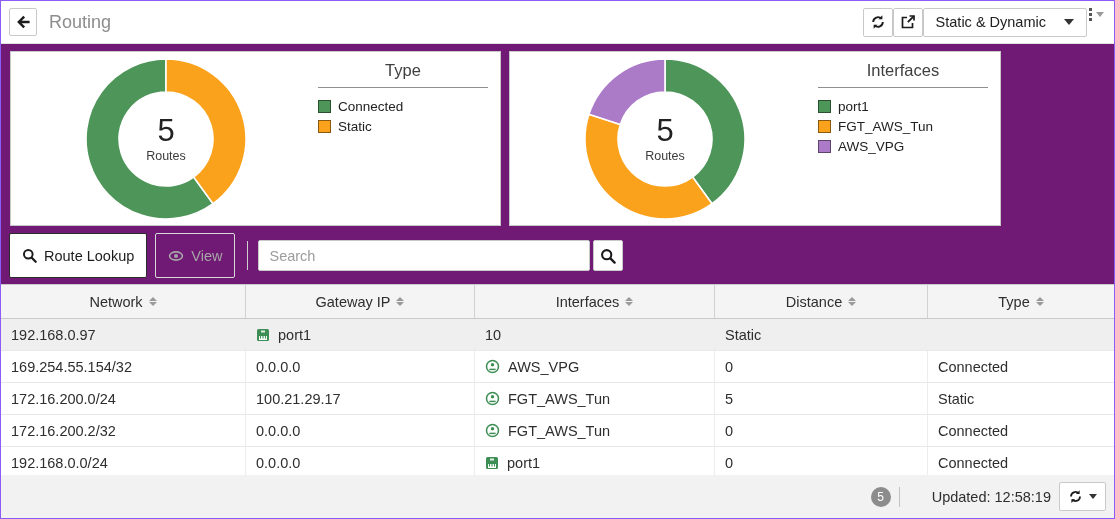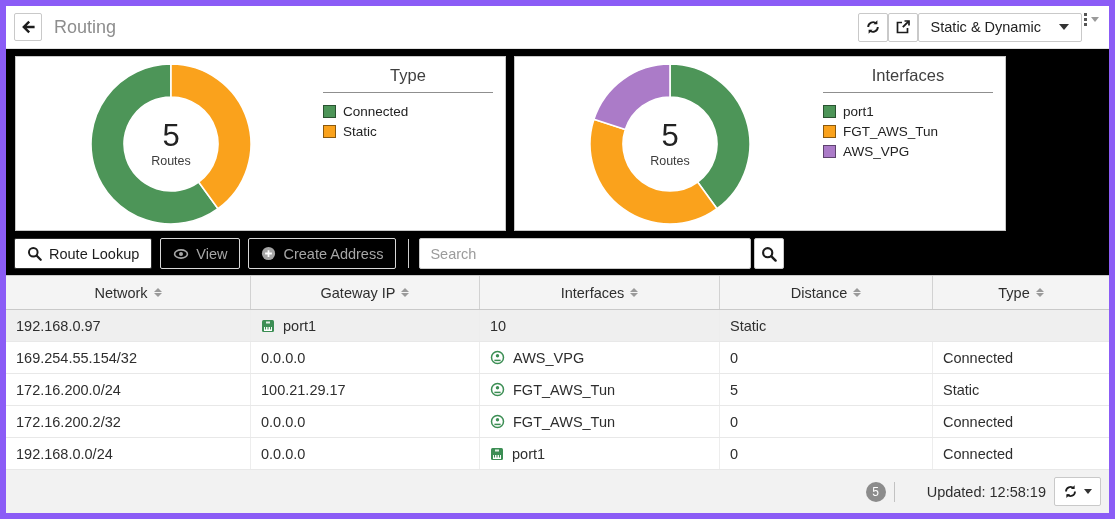--- a/index.html
+++ b/index.html
@@ -1,20 +1,20 @@
 <!DOCTYPE html>
 <html><head>
 <meta charset="utf-8">
 <style>
   * { box-sizing: border-box; margin: 0; padding: 0; }
   html,body { background:#e8e8e8; }
   body { font-family: "Liberation Sans", sans-serif; color:#333; }
   .page {
     position: relative; width: 1115px; height: 519px;
-    background:#000000; border:6px solid #8b5cf6; overflow:hidden;
+    background:#701a75; border:1px solid #8b5cf6; overflow:hidden;
   }
 
   
   .hdr {
     height:43px; background:#fff; border-bottom:1px solid #e2e2e2;
     display:flex; align-items:center; padding:0 8px;
   }
   .back-btn {
     width:28px; height:28px; border:1px solid #c9c9c9; background:#fff;
     display:flex; align-items:center; justify-content:center; cursor:pointer; border-radius:2px;
@@ -52,21 +52,21 @@
     font-size:16.5px; color:#3f3f3f; text-align:center; padding-bottom:7px;
     border-bottom:1px solid #8f8f8f;
   }
   .legend-items { list-style:none; margin-top:11px; }
   .legend-items li { display:flex; align-items:center; gap:7px; margin-bottom:5px; font-size:13.5px; color:#222; }
   .swatch { width:13px; height:13px; border:1px solid rgba(0,0,0,0.45); flex:0 0 13px; }
 
   
   .toolbar { display:flex; align-items:center; padding:7px 8px 6px 8px; }
   .tb-btn {
-    height:31px; display:flex; align-items:center; gap:7px; padding:0 12px;
+    height:45px; display:flex; align-items:center; gap:7px; padding:0 12px;
     font-size:14.5px; border-radius:2px; cursor:pointer; background:#fff;
   }
   .tb-primary { border:1px solid #2b2b2b; color:#1c1c1c; }
   .tb-disabled { border:1px solid #d8d8d8; color:#a6a6a6; background:transparent; cursor:default; margin-left:8px; }
   .tb-divider { width:1px; height:29px; background:#cfcfcf; margin:0 10px 0 12px; }
   .search-input {
     width:332px; height:31px; border:1px solid #c9c9c9; border-radius:2px; background:#fff;
     padding:0 10px; font-size:14.5px; color:#333; font-family:"Liberation Sans",sans-serif; outline:none;
   }
   .search-input::placeholder { color:#9b9b9b; }
@@ -234,29 +234,20 @@
     </div>
     <div class="tb-btn tb-disabled">
       <span>
         <svg width="16" height="16" viewBox="0 0 16 16" fill="none">
           <ellipse cx="8" cy="8" rx="6.4" ry="4.1" stroke="#a6a6a6" stroke-width="1.6"></ellipse>
           <circle cx="8" cy="8" r="2" fill="#a6a6a6"></circle>
         </svg>
       </span>
       <span>View</span>
     </div>
-    <div class="tb-btn tb-disabled">
-      <span>
-        <svg width="15" height="15" viewBox="0 0 16 16">
-          <circle cx="8" cy="8" r="7" fill="#a6a6a6"></circle>
-          <path d="M8 4.4v7.2M4.4 8h7.2" stroke="#fff" stroke-width="1.9"></path>
-        </svg>
-      </span>
-      <span>Create Address</span>
-    </div>
     <div class="tb-divider"></div>
     <input class="search-input" type="text" placeholder="Search" style="">
     <div class="search-btn">
       <span>
         <svg width="16" height="16" viewBox="0 0 16 16" fill="none">
           <circle cx="6.7" cy="6.7" r="4.6" stroke="#1c1c1c" stroke-width="2.1"></circle>
           <path d="M10.4 10.4L14.6 14.6" stroke="#1c1c1c" stroke-width="2.4" stroke-linecap="round"></path>
         </svg>
       </span>
     </div>

